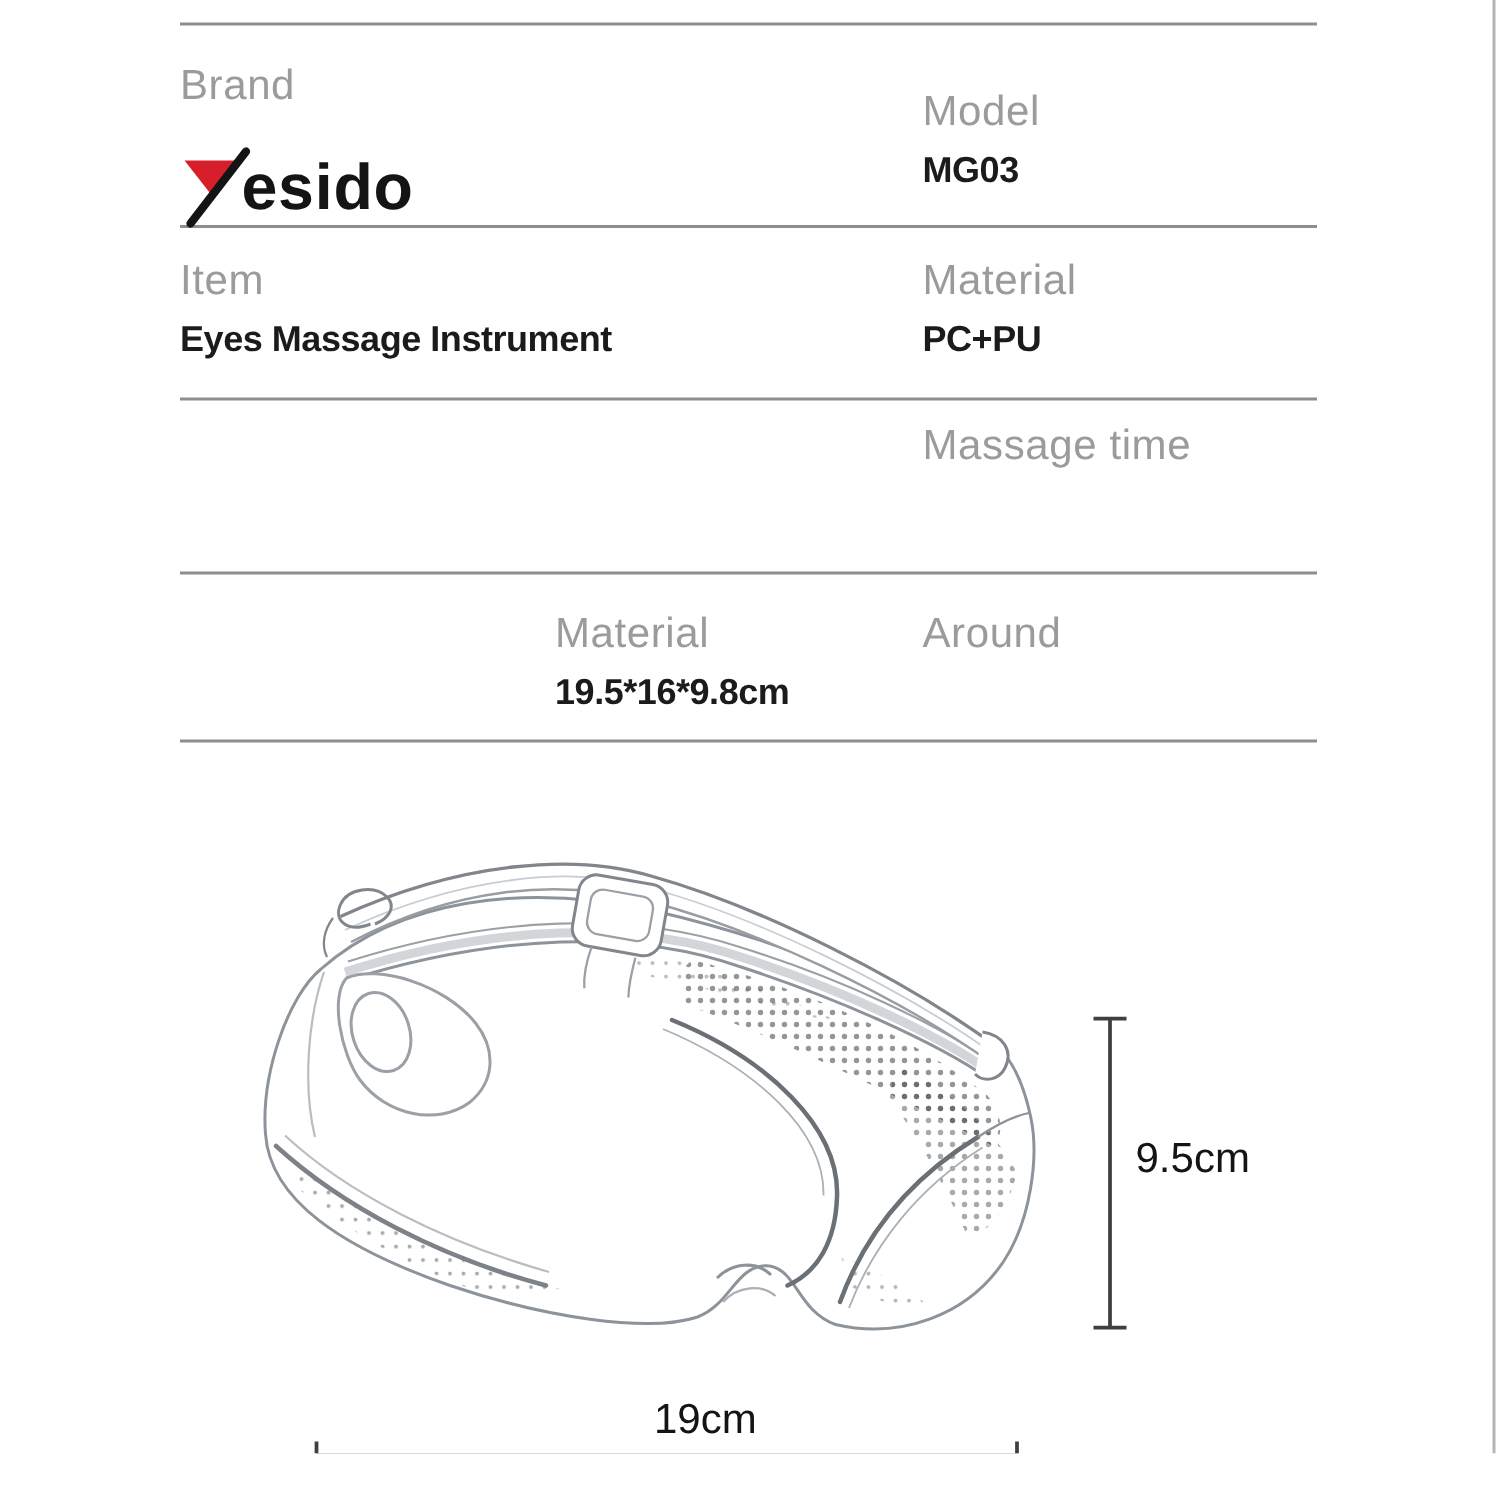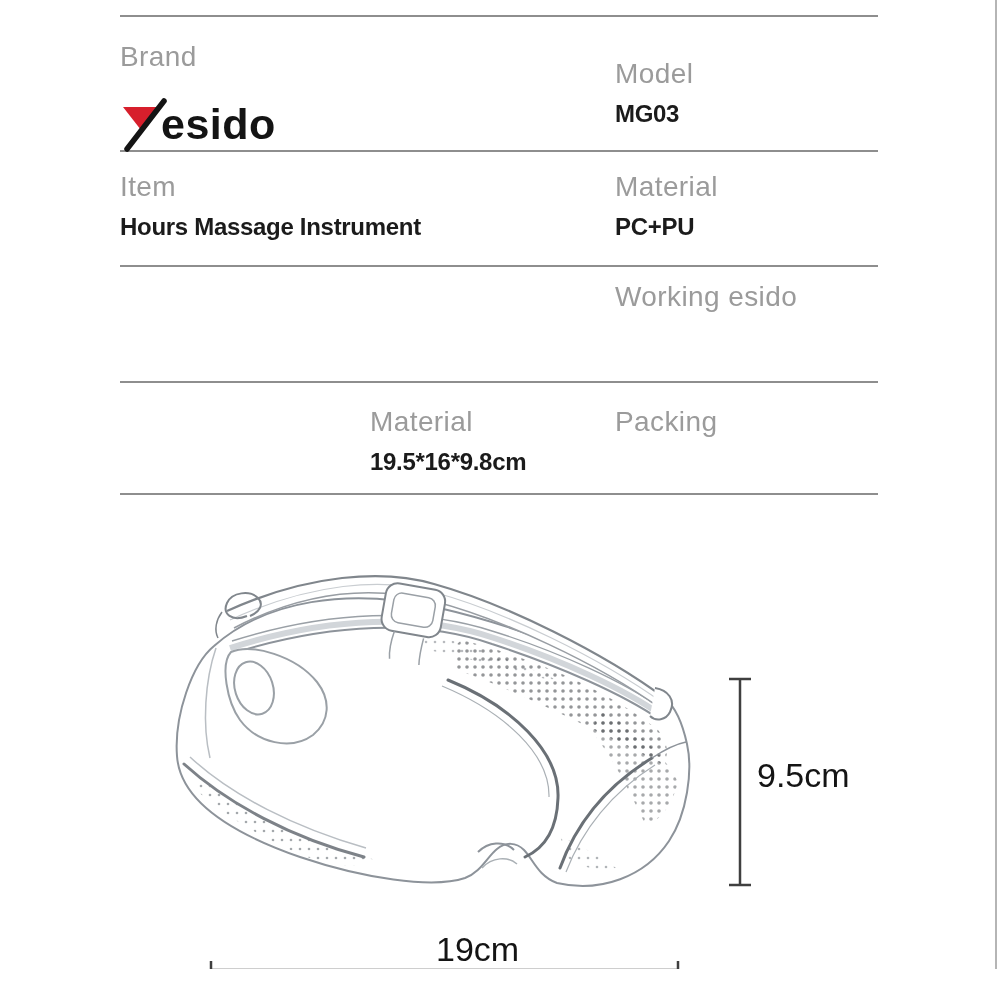--- a/index.html
+++ b/index.html
@@ -4,21 +4,21 @@
 <style>
   html,body{margin:0;padding:0;background:#fff;}
   .stage{position:relative;width:1000px;height:969px;background:#ffffff;overflow:hidden;
          font-family:Liberation Sans, sans-serif;}
   .divider{position:absolute;left:120px;width:758px;height:2px;background:#8e8e8e;}
   .cell{position:absolute;}
   .lbl{font-size:28px;color:#9b9b9b;line-height:34px;letter-spacing:.4px;white-space:nowrap;}
   .val{font-size:24px;color:#1b1b1b;font-weight:700;line-height:38px;margin-top:4px;
        letter-spacing:-.3px;white-space:nowrap;}
   .logo-wrap{margin-top:24px;text-align:center;}
-  .dim-label{position:absolute;font-size:34px;font-weight:500;color:#141414;white-space:nowrap;}
+  .dim-label{position:absolute;font-size:28px;font-weight:500;color:#141414;white-space:nowrap;}
   .bottom-strip{position:absolute;left:120px;top:994px;width:758px;height:6px;background:#a5a5a5;}
   .right-edge{position:absolute;left:995px;top:0;width:2px;height:1000px;background:#b5b5b5;}
   svg{display:block;}
   .illustration{position:absolute;left:0;top:0;}
 </style>
 </head>
 <body>
 
 <div class="stage">
 
@@ -38,37 +38,37 @@
       </svg>
     </div>
   </div>
   <div class="cell" style="left:615px;top:57px">
     <div class="lbl">Model</div>
     <div class="val">MG03</div>
   </div>
 
   <div class="cell" style="left:120px;top:170px">
     <div class="lbl">Item</div>
-    <div class="val">Hours Massage Instrument</div>
+    <div class="val">Eyes Massage Instrument</div>
   </div>
   <div class="cell" style="left:615px;top:170px">
     <div class="lbl">Material</div>
     <div class="val">PC+PU</div>
   </div>
 
   <div class="cell" style="left:615px;top:280px">
-    <div class="lbl">Working esido</div>
+    <div class="lbl">Massage time</div>
   </div>
 
   <div class="cell" style="left:370px;top:405px">
     <div class="lbl">Material</div>
     <div class="val">19.5*16*9.8cm</div>
   </div>
   <div class="cell" style="left:615px;top:405px">
-    <div class="lbl">Packing</div>
+    <div class="lbl">Around</div>
   </div>
 
   <svg class="illustration" width="1000" height="1000" viewBox="0 0 1000 1000">
     <defs>
       <pattern id="ht1" width="8" height="8" patternUnits="userSpaceOnUse">
         <circle cx="3" cy="3" r="1.8" fill="#3c4044"></circle>
       </pattern>
       <pattern id="ht2" width="9" height="9" patternUnits="userSpaceOnUse">
         <circle cx="3" cy="3" r="1.3" fill="#7d8288"></circle>
       </pattern>

